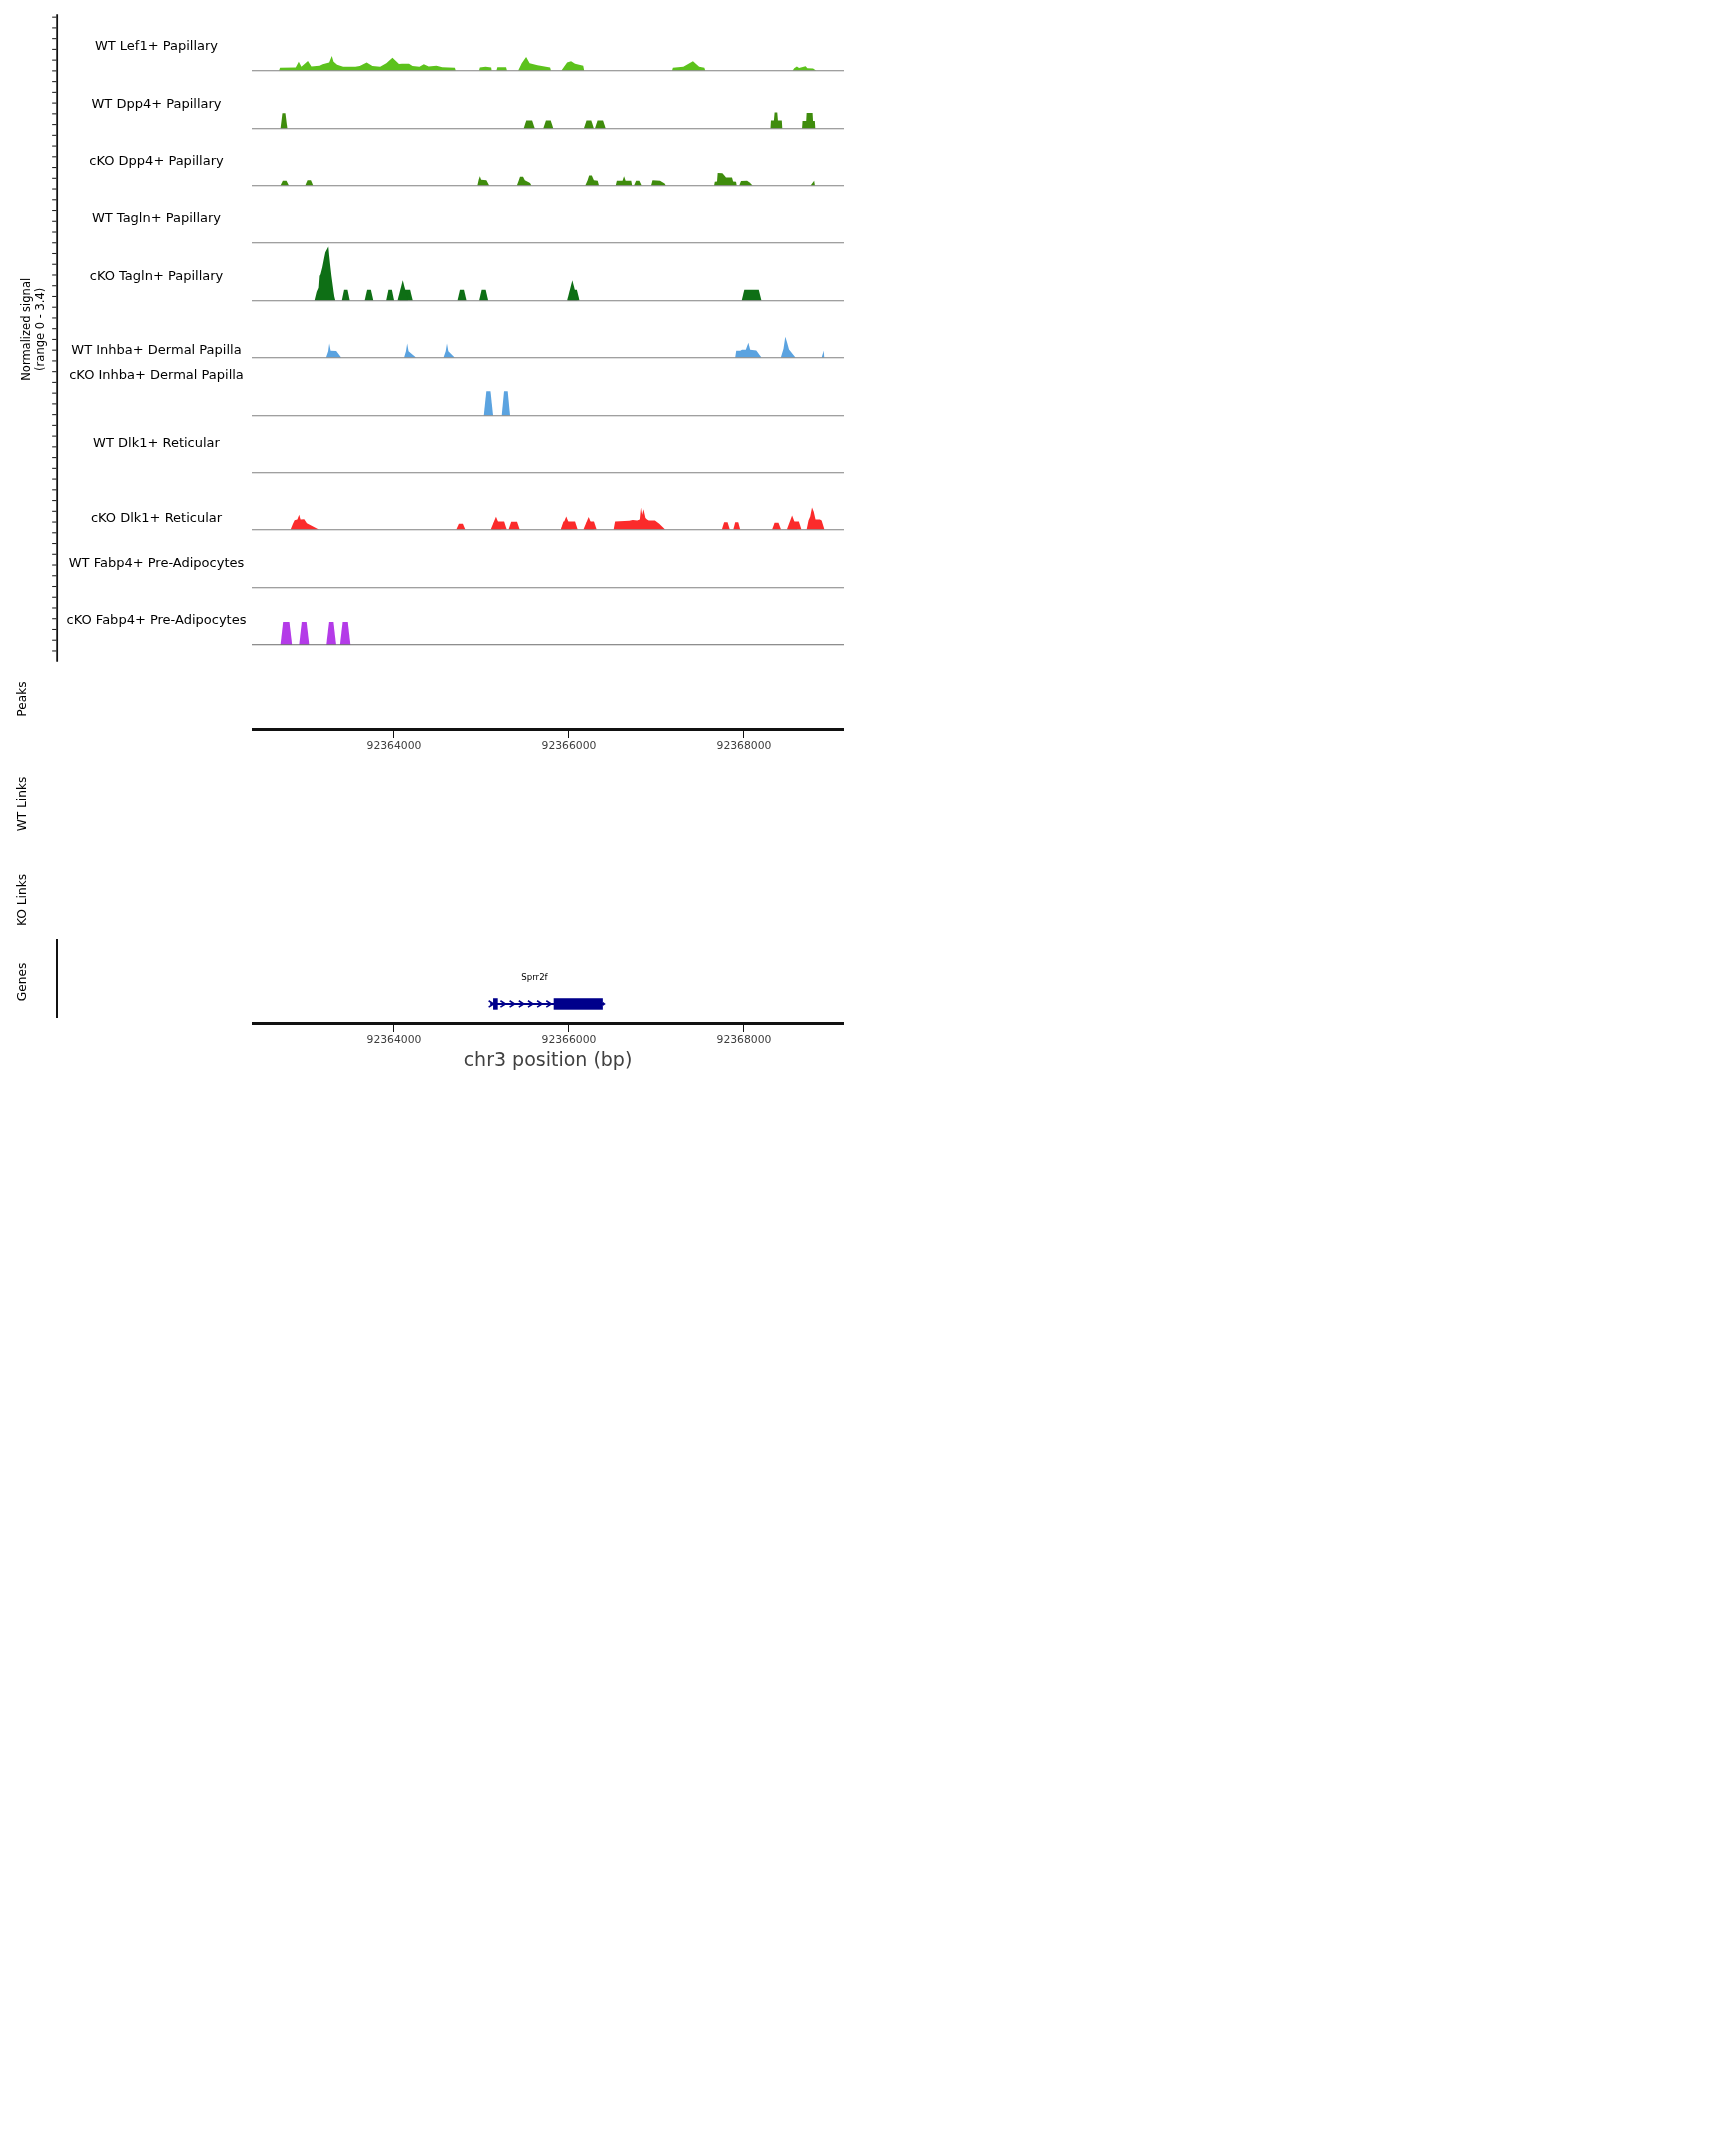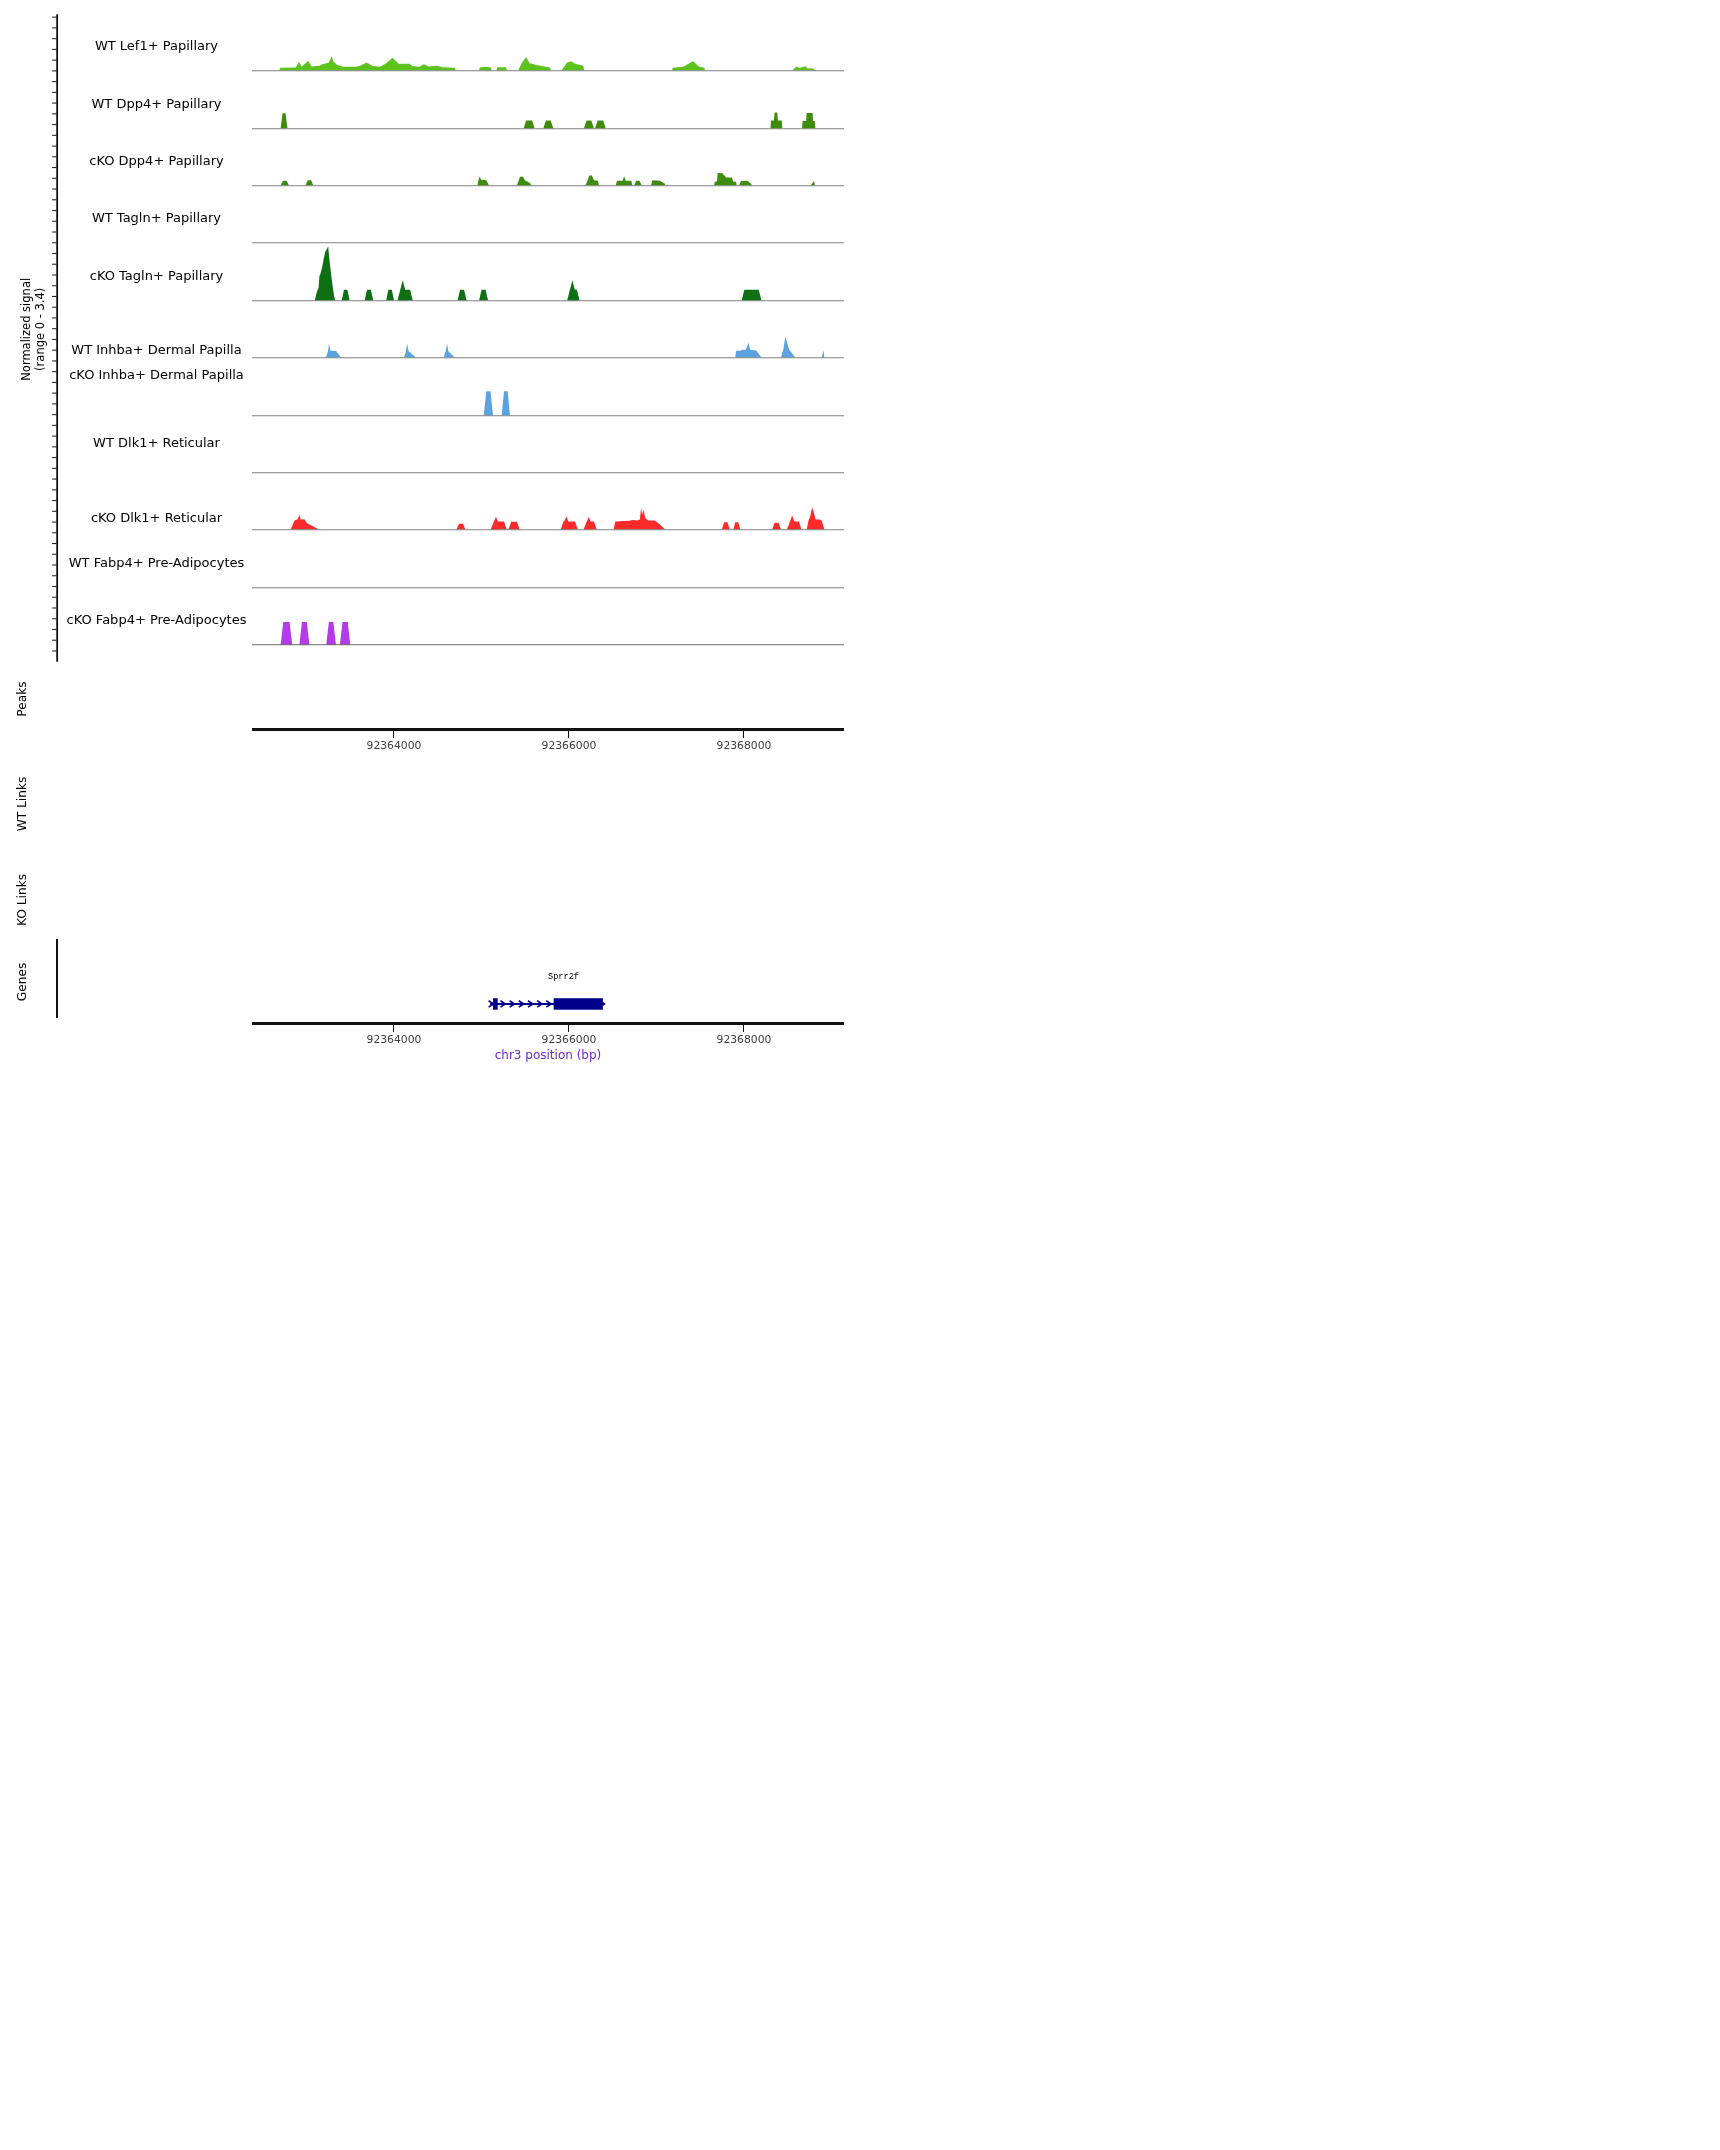--- a/index.html
+++ b/index.html
@@ -26,21 +26,21 @@
   }
   .track-svg,.axis-svg,.gene-svg{position:absolute;display:block;}
   .axis-line{position:absolute;background:#111;height:2.5px;}
   .axis-tick{position:absolute;background:#111;width:1.4px;height:6.5px;}
   .axis-tick-label{
     position:absolute;width:86px;text-align:center;
     font-size:10.8px;color:#3d3d3d;
   }
   .x-axis-title{
     position:absolute;left:333px;width:430px;top:1048px;
-    text-align:center;font-size:12px;color:#6d28d9;
+    text-align:center;font-size:19px;color:#404040;
   }
   .bracket{position:absolute;width:1.8px;background:#111;}
   .gene-name{
     position:absolute;width:143px;text-align:center;
     font-size:8.6px;color:#000;top:972px;
   }
 </style>
 </head>
 <body>
 
@@ -249,21 +249,21 @@
       <path d="M 346.599173553719 41.5 L 353.599173553719 46 L 346.599173553719 50.5" fill="none" stroke="#00008B" stroke-width="2.2"></path>
       <path d="M 359.3987603305785 41.5 L 366.3987603305785 46 L 359.3987603305785 50.5" fill="none" stroke="#00008B" stroke-width="2.2"></path>
       <path d="M 372.198347107438 41.5 L 379.198347107438 46 L 372.198347107438 50.5" fill="none" stroke="#00008B" stroke-width="2.2"></path>
       <path d="M 384.9979338842975 41.5 L 391.9979338842975 46 L 384.9979338842975 50.5" fill="none" stroke="#00008B" stroke-width="2.2"></path>
       <path d="M 397.797520661157 41.5 L 404.797520661157 46 L 397.797520661157 50.5" fill="none" stroke="#00008B" stroke-width="2.2"></path>
       <path d="M 410.5971074380165 41.5 L 417.5971074380165 46 L 410.5971074380165 50.5" fill="none" stroke="#00008B" stroke-width="2.2"></path>
       <rect x="336.32438016528926" y="38" width="6.460743801652882" height="16" fill="#00008B"></rect>
       <rect x="420.9235537190082" y="38" width="68.63016528925618" height="16" fill="#00008B"></rect>
       <path d="M 489.5537190082644 43 L 493.5537190082644 46 L 489.5537190082644 49 Z" fill="#00008B"></path>
     </svg>
-  <div class="gene-name" id="gene-name" style="left: 492px; font-family: Liberation Mono, monospace;">Sprr2f</div>
+  <div class="gene-name" id="gene-name" style="left: 463px;">Sprr2f</div>
 
   <div class="axis-line" id="bottom-axis-line" style="left:252px;width:592px;top:1022px;"></div>
   <div id="bottom-axis-ticks">
       <div class="axis-tick" style="left: 393px; top: 1025px;"></div>
       <div class="axis-tick-label" style="left: 351px; top: 1033px;">92364000</div>
       <div class="axis-tick" style="left: 568px; top: 1025px;"></div>
       <div class="axis-tick-label" style="left: 526px; top: 1033px;">92366000</div>
       <div class="axis-tick" style="left: 743px; top: 1025px;"></div>
       <div class="axis-tick-label" style="left: 701px; top: 1033px;">92368000</div>
     </div>

